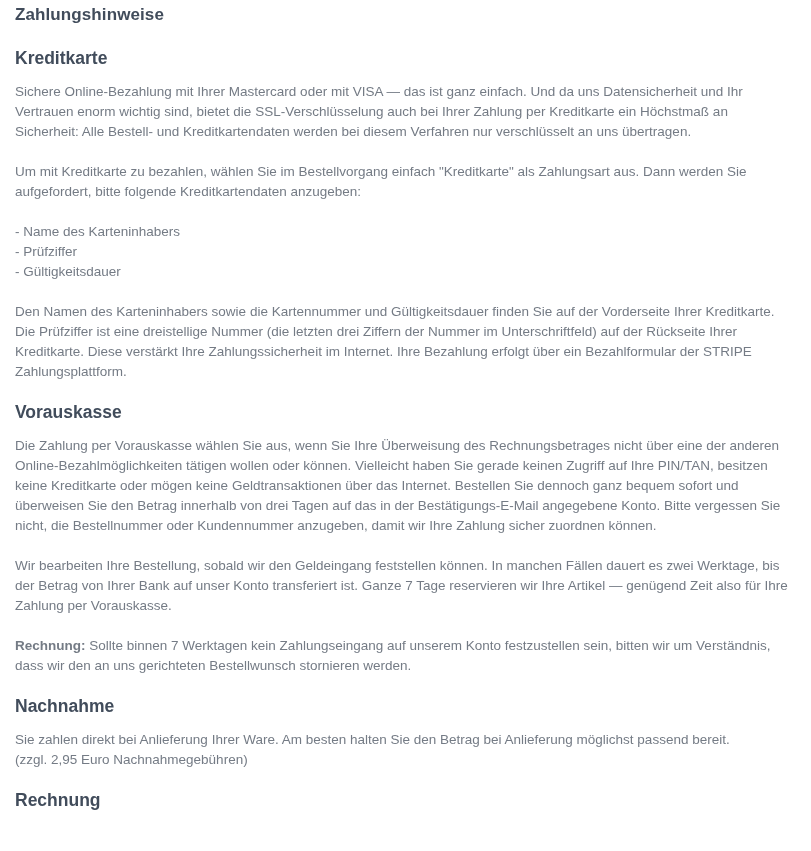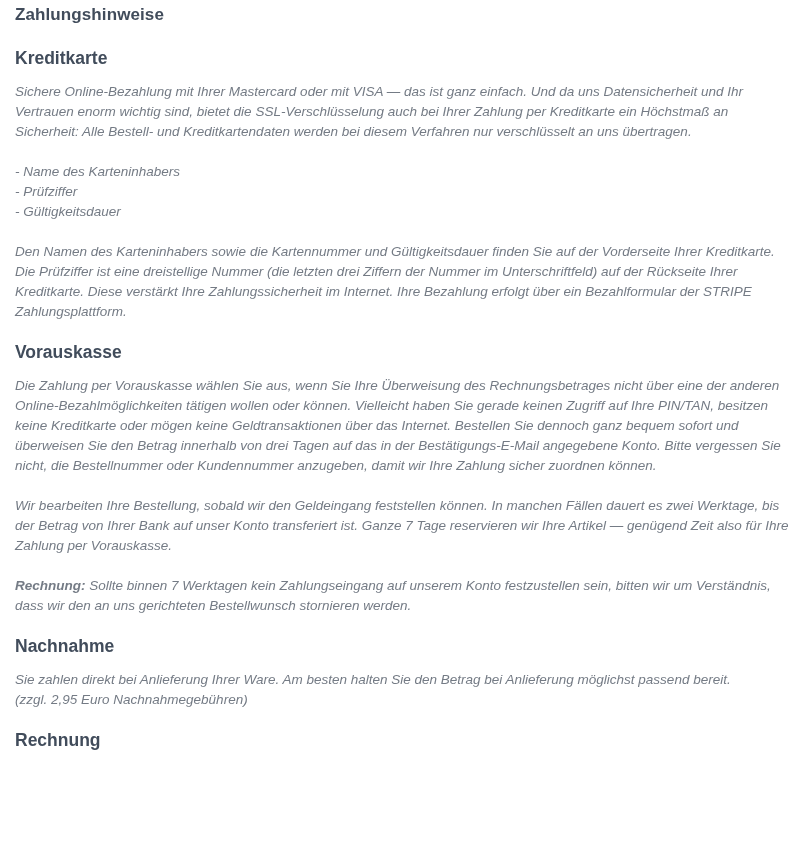--- a/index.html
+++ b/index.html
@@ -24,38 +24,38 @@
   h2.section-heading {
     font-size: 17.5px;
     font-weight: 700;
     color: #414c5b;
     margin: 0 0 13px 0;
   }
   p.body-text, .list-item, .line {
     font-size: 13.5px;
     line-height: 20px;
     color: #747b85;
-    font-style: italic;
   }
   p.body-text { margin: 0 0 20px 0; }
   .fields-list { margin: 0 0 20px 0; }
   .line { display: block; }
   .note-label { font-weight: 700; }
   section { margin: 0; }
 </style>
 </head>
 <body>
 
 <main class="page">
 
   <h1 class="page-title">Zahlungshinweise</h1>
 
   <section>
     <h2 class="section-heading">Kreditkarte</h2>
     <p class="body-text">Sichere Online-Bezahlung mit Ihrer Mastercard oder mit VISA — das ist ganz einfach. Und da uns Datensicherheit und Ihr Vertrauen enorm wichtig sind, bietet die SSL-Verschlüsselung auch bei Ihrer Zahlung per Kreditkarte ein Höchstmaß an Sicherheit: Alle Bestell- und Kreditkartendaten werden bei diesem Verfahren nur verschlüsselt an uns übertragen.</p>
+    <p class="body-text">Um mit Kreditkarte zu bezahlen, wählen Sie im Bestellvorgang einfach "Kreditkarte" als Zahlungsart aus. Dann werden Sie aufgefordert, bitte folgende Kreditkartendaten anzugeben:</p>
     <div class="fields-list">
       <div class="list-item">- Name des Karteninhabers</div>
       <div class="list-item">- Prüfziffer</div>
       <div class="list-item">- Gültigkeitsdauer</div>
     </div>
     <p class="body-text">Den Namen des Karteninhabers sowie die Kartennummer und Gültigkeitsdauer finden Sie auf der Vorderseite Ihrer Kreditkarte. Die Prüfziffer ist eine dreistellige Nummer (die letzten drei Ziffern der Nummer im Unterschriftfeld) auf der Rückseite Ihrer Kreditkarte. Diese verstärkt Ihre Zahlungssicherheit im Internet. Ihre Bezahlung erfolgt über ein Bezahlformular der STRIPE Zahlungsplattform.</p>
   </section>
 
   <section>
     <h2 class="section-heading">Vorauskasse</h2>

